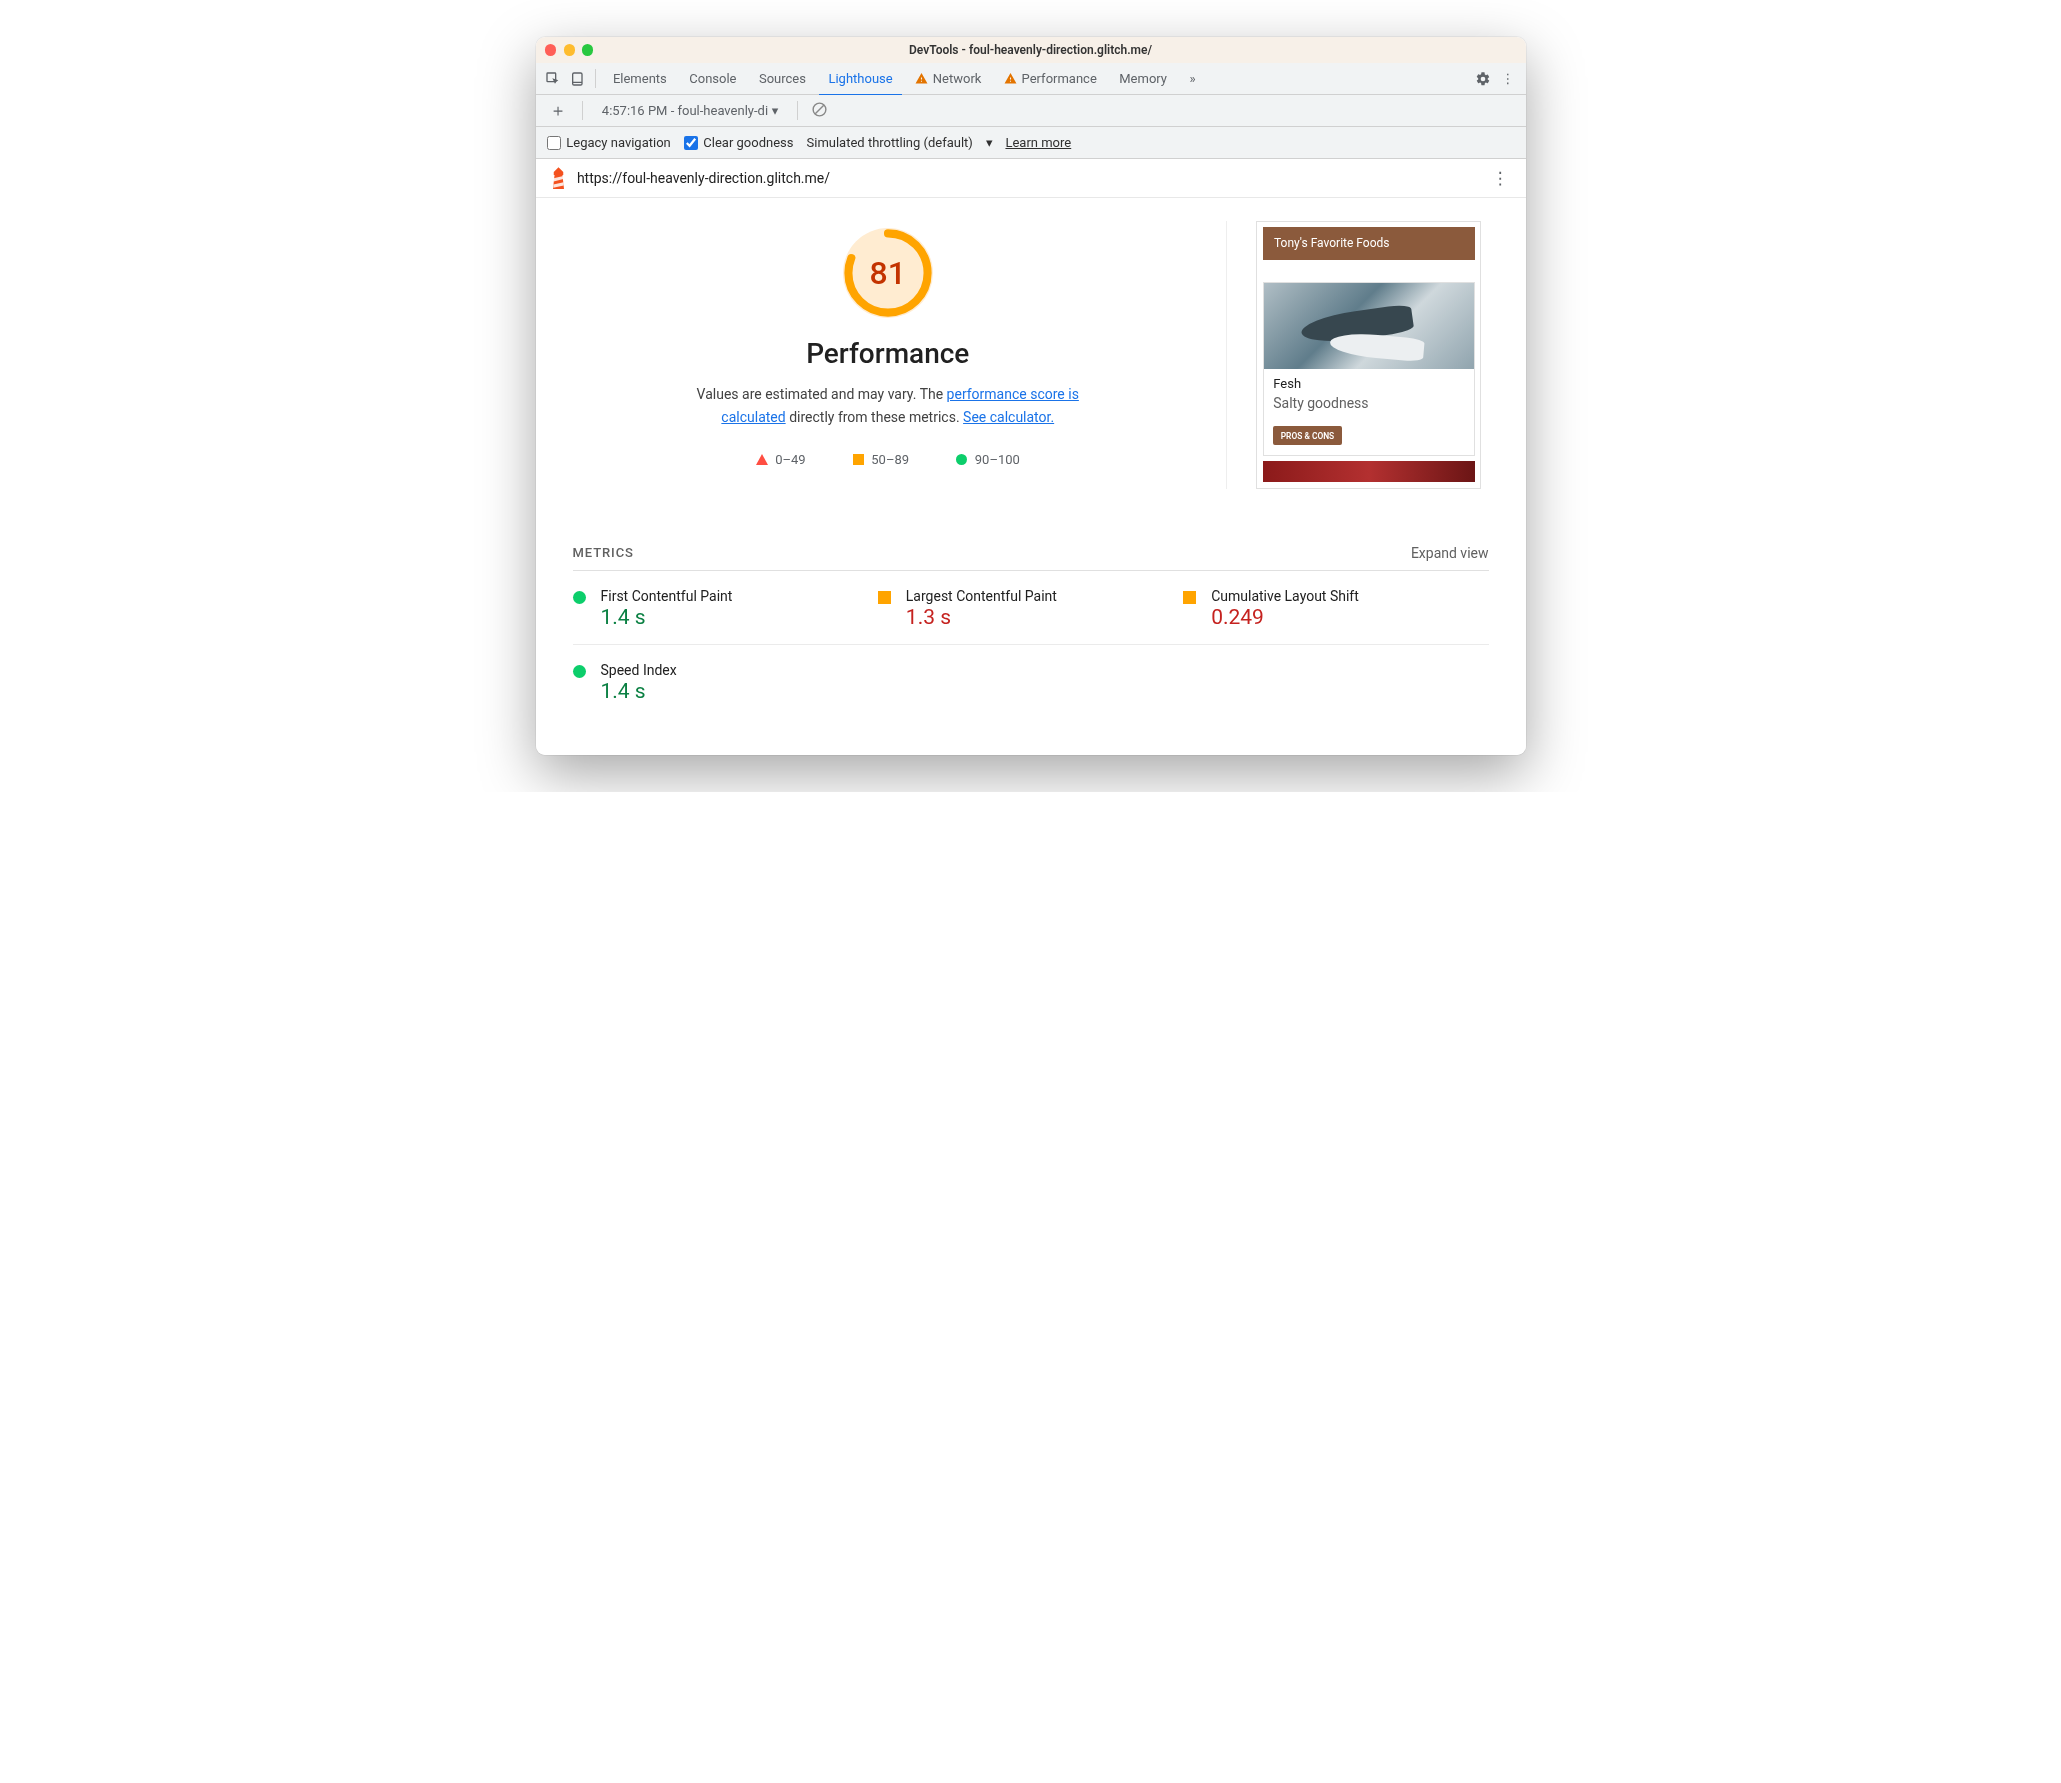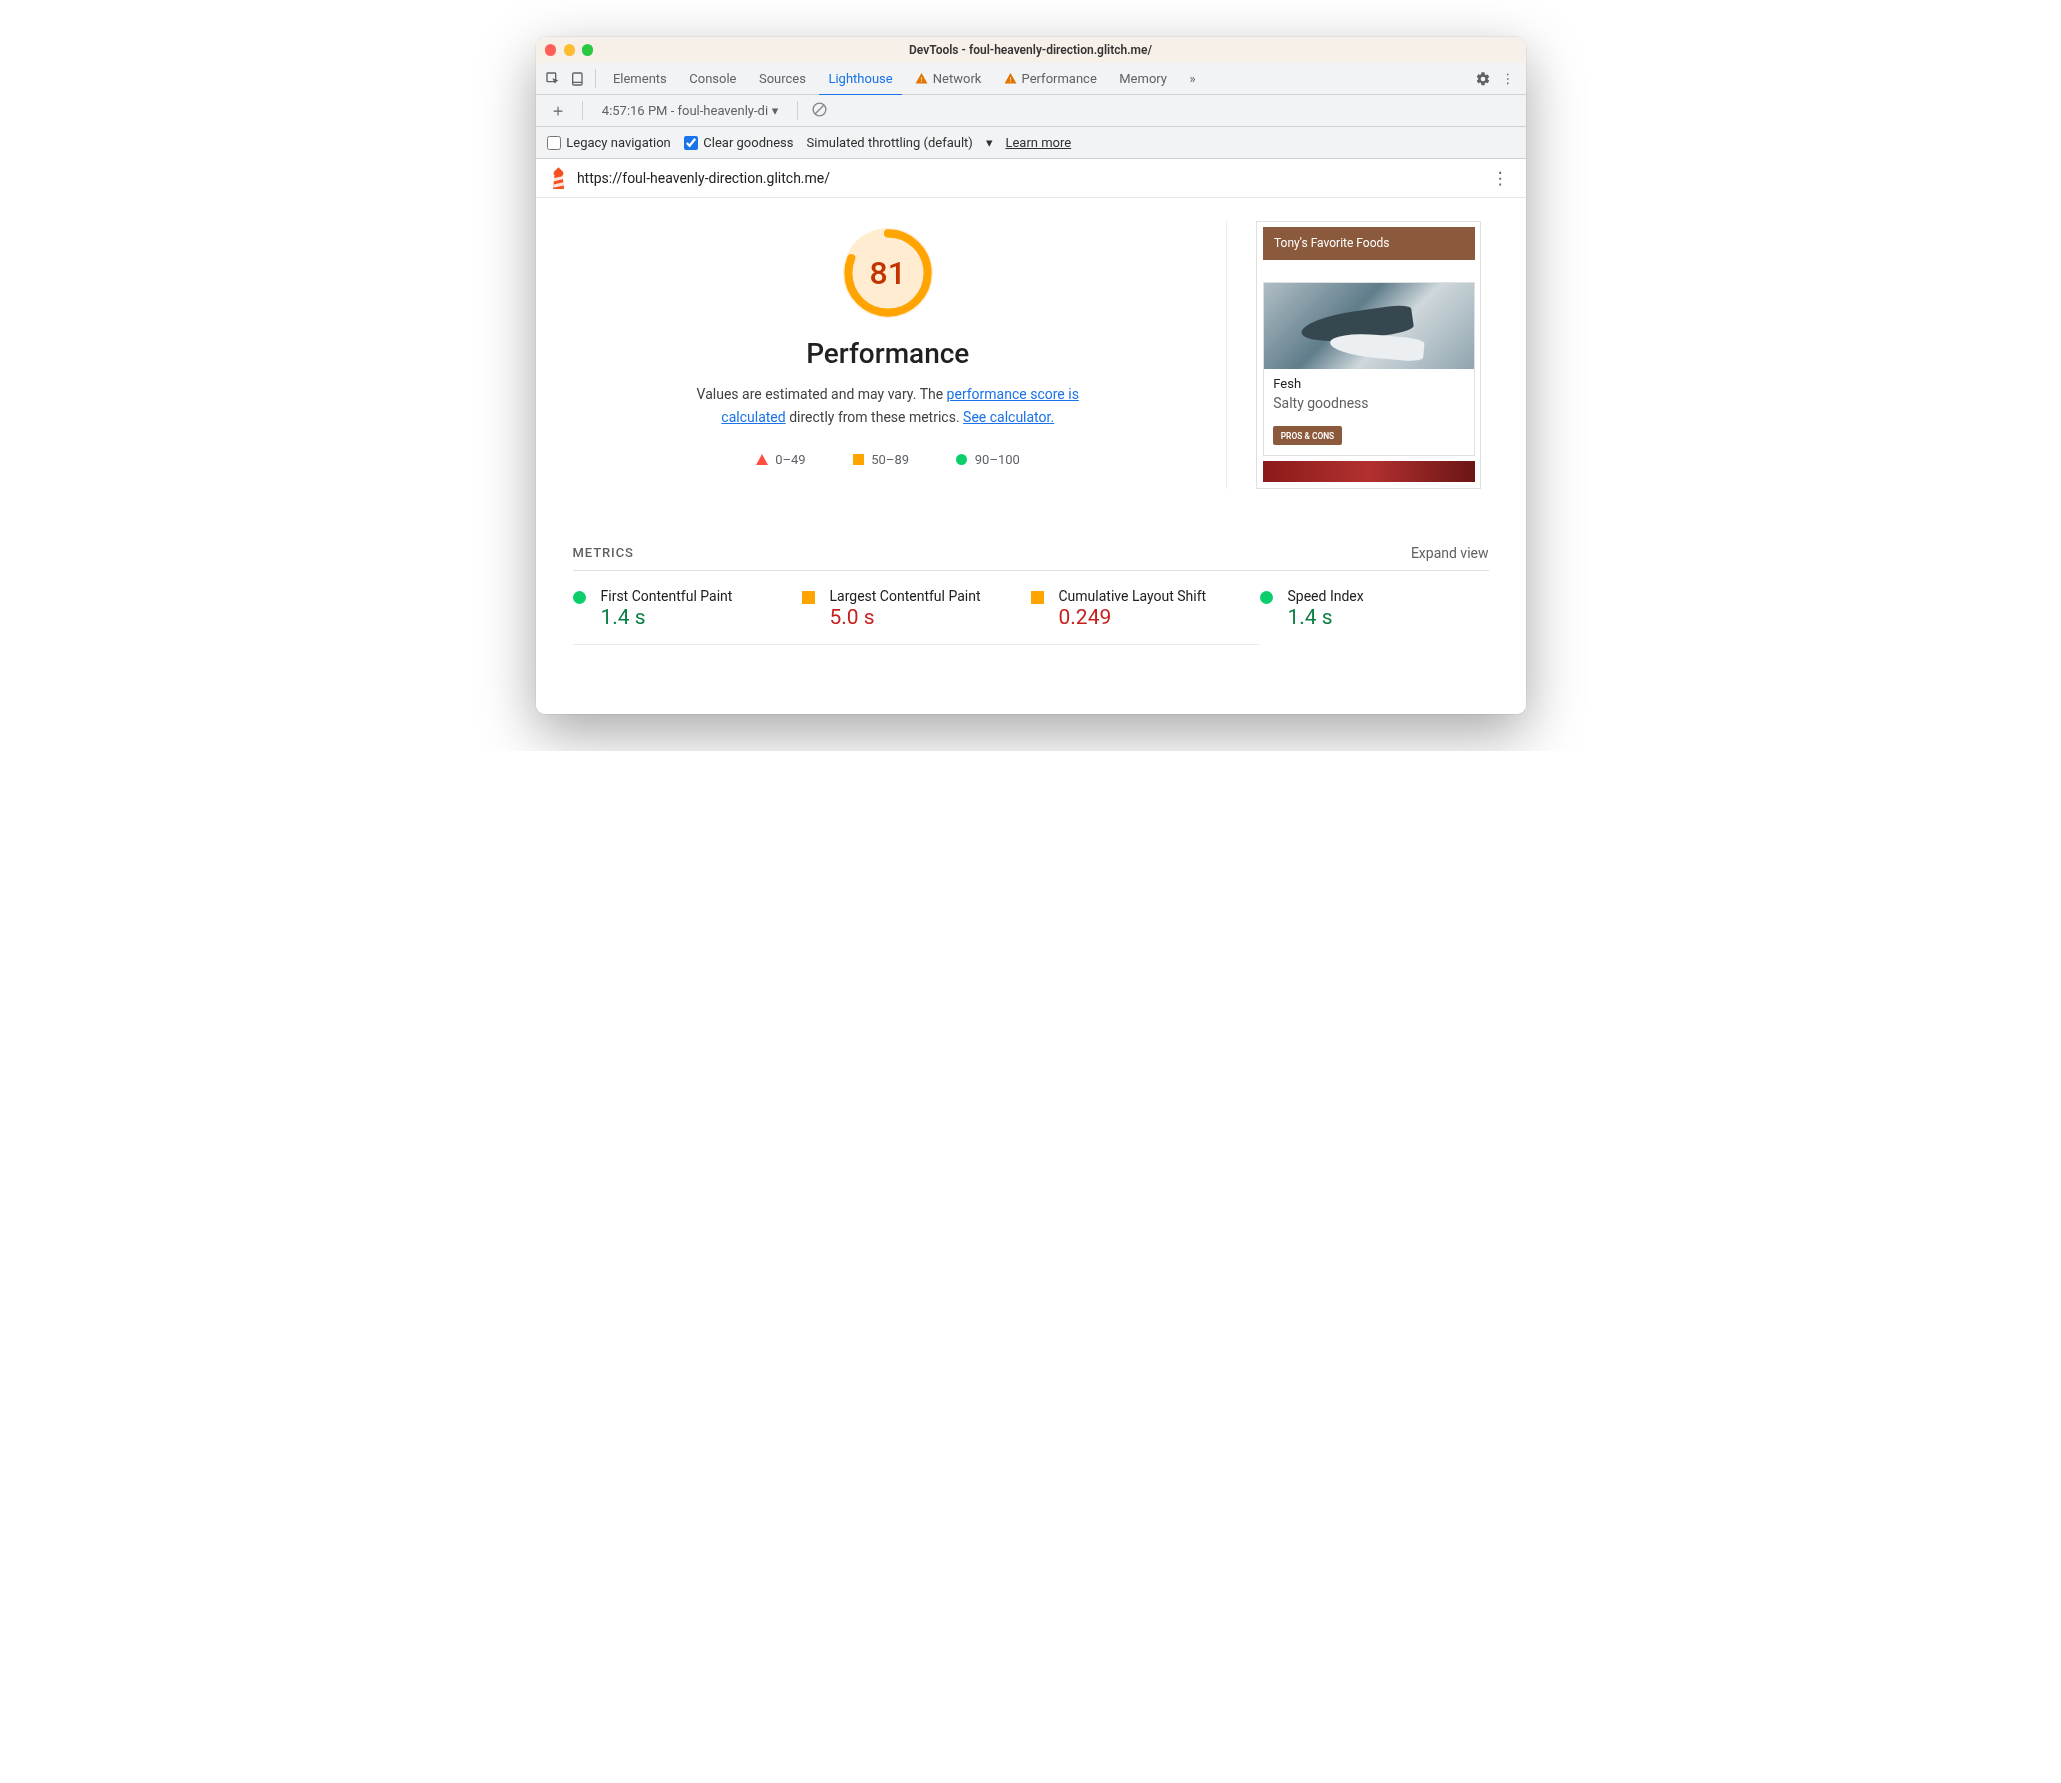--- a/index.html
+++ b/index.html
@@ -142,21 +142,21 @@
 }
 .preview-strip { height: 20.6px; margin-top: 5.6px; background: linear-gradient(90deg,#8b1a1a,#b33030,#6b1515); }
 
 .metrics-section { margin-top: 56px; }
 .metrics-header {
   display: flex; justify-content: space-between; align-items: center;
   border-bottom: 0.9px solid #e0e0e0; padding-bottom: 9.4px;
 }
 .metrics-title { font-size: 13px; letter-spacing: 0.9px; color: #616161; font-weight: 500; }
 .expand-view { font-size: 14px; color: #616161; }
-.metrics-grid { display: grid; grid-template-columns: 1fr 1fr 1fr 1fr; }
+.metrics-grid { display: grid; grid-template-columns: 1fr 1fr 1fr; }
 .metric-cell { border-bottom: 0.9px solid #ebebeb; padding: 17px 0 15px 0; display: flex; gap: 15px; align-items: flex-start;}
 .metric-cell:last-child, .metric-cell.noborder { border-bottom: none; }
 .metric-indicator { width: 13px; height: 13px; margin-top: 2.8px; flex-shrink:0;}
 .ind-green { background: #0cce6b; border-radius: 50%; }
 .ind-orange { background: #ffa400; }
 .metric-text { }
 .metric-label { font-size: 14px; color: #212121; }
 .metric-value { font-size: 21px; margin-top: 1px; }
 .val-green { color: #0b8043; }
 .val-red { color: #c5221f; }
@@ -331,21 +331,21 @@
           <div class="metric-text">
             <div class="metric-label">First Contentful Paint</div>
             <div class="metric-value val-green">1.4 s</div>
           </div>
         </div>
 
         <div class="metric-cell">
           <div class="metric-indicator ind-orange"></div>
           <div class="metric-text">
             <div class="metric-label">Largest Contentful Paint</div>
-            <div class="metric-value val-red">5.0 s</div>
+            <div class="metric-value val-red">1.3 s</div>
           </div>
         </div>
 
 
         <div class="metric-cell">
           <div class="metric-indicator ind-orange"></div>
           <div class="metric-text">
             <div class="metric-label">Cumulative Layout Shift</div>
             <div class="metric-value val-red">0.249</div>
           </div>

